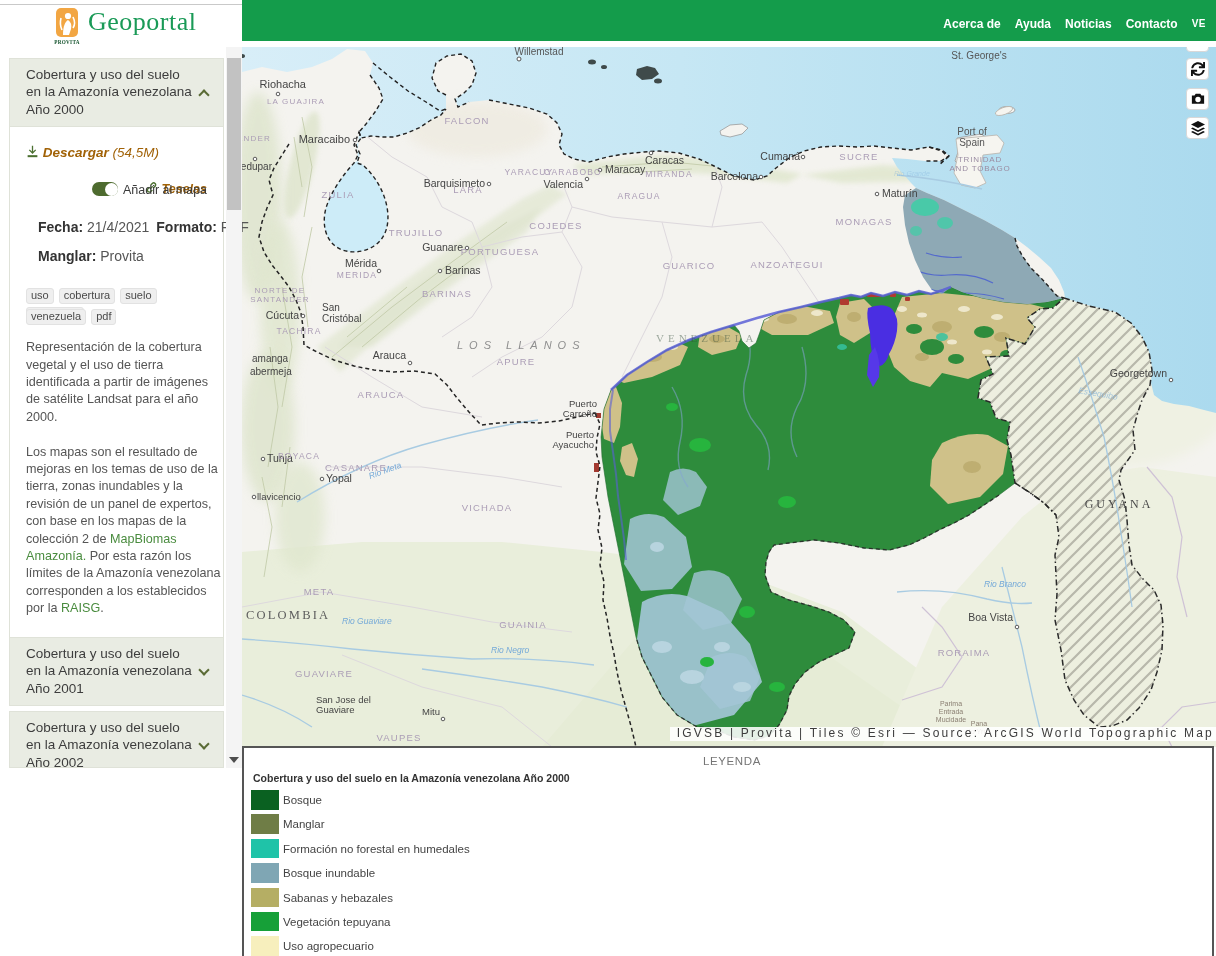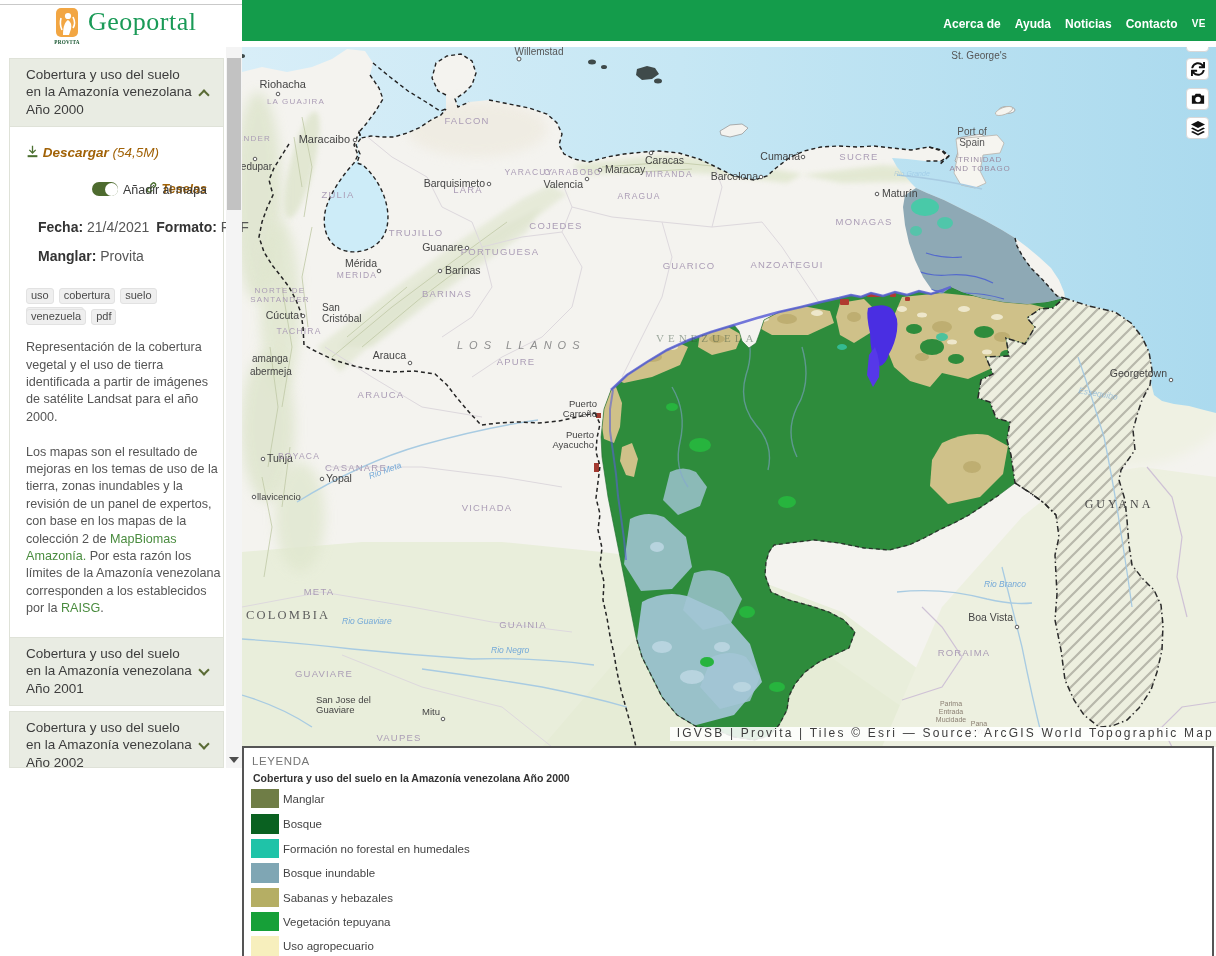--- a/index.html
+++ b/index.html
@@ -58,21 +58,21 @@
   
   #map { position:absolute; left:242px; top:47px; width:974px; height:700px; overflow:hidden; background:#f3f2ee;}
   #attrib { position:absolute; right:0; bottom:6px; background:rgba(255,255,255,0.88); color:#3c3c3c;
     font-size:12px; letter-spacing:2.2px; line-height:13.5px; padding:0 2px 1px 7px; }
   .mbtn { position:absolute; left:944px; width:23px; height:22px; background:#fff; border:1px solid #d8d8d8;
     border-radius:4px; display:flex; align-items:center; justify-content:center; }
 
   
   #legend { position:absolute; left:242px; top:746px; width:972px; height:210px; background:#fff;
     border:2px solid #555555; border-bottom:none; }
-  #legend .ltitle { margin:7px 0 0 8px; color:#757575; font-size:11.5px; letter-spacing:0.6px; }
+  #legend .ltitle { margin:7px 0 0 8px; color:#757575; font-size:11.5px; letter-spacing:0.6px;text-align:center; }
   #legend .lsub { margin:5px 0 0 9px; color:#333; font-size:10.5px; font-weight:bold; }
   .litem { position:relative; margin:4.9px 0 0 7px; height:19.5px; }
   .litem .sw { position:absolute; left:0; top:0; width:28px; height:19.5px; }
   .litem .tx { position:absolute; left:32px; top:4px; font-size:11.5px; color:#444; }
 </style>
 </head>
 <body>
 <div id="page">
 
   <div id="hdr-left">
@@ -433,27 +433,27 @@
         <path d="M8 1 L15 4.5 L8 8 L1 4.5 Z"></path>
         <path d="M2.8 7.6 L1 8.5 L8 12 L15 8.5 L13.2 7.6 L8 10.2 Z"></path>
         <path d="M2.8 11.1 L1 12 L8 15.5 L15 12 L13.2 11.1 L8 13.7 Z"></path>
       </svg>
     </div>
   </div>
 
   <div id="legend">
     <div class="ltitle">LEYENDA</div>
     <div class="lsub">Cobertura y uso del suelo en la Amazonía venezolana Año 2000</div>
+    <div class="litem" style="margin-top:6px;">
+        <div class="sw" style="background:#0a6121;"></div>
+        <div class="tx">Bosque</div>
+      </div>
     <div class="litem">
         <div class="sw" style="background:#6f7d46;"></div>
         <div class="tx">Manglar</div>
-      </div>
-    <div class="litem" style="margin-top:6px;">
-        <div class="sw" style="background:#0a6121;"></div>
-        <div class="tx">Bosque</div>
       </div>
     <div class="litem">
         <div class="sw" style="background:#1fc3a8;"></div>
         <div class="tx">Formación no forestal en humedales</div>
       </div>
     <div class="litem">
         <div class="sw" style="background:#7fa6b4;"></div>
         <div class="tx">Bosque inundable</div>
       </div>
     <div class="litem">

